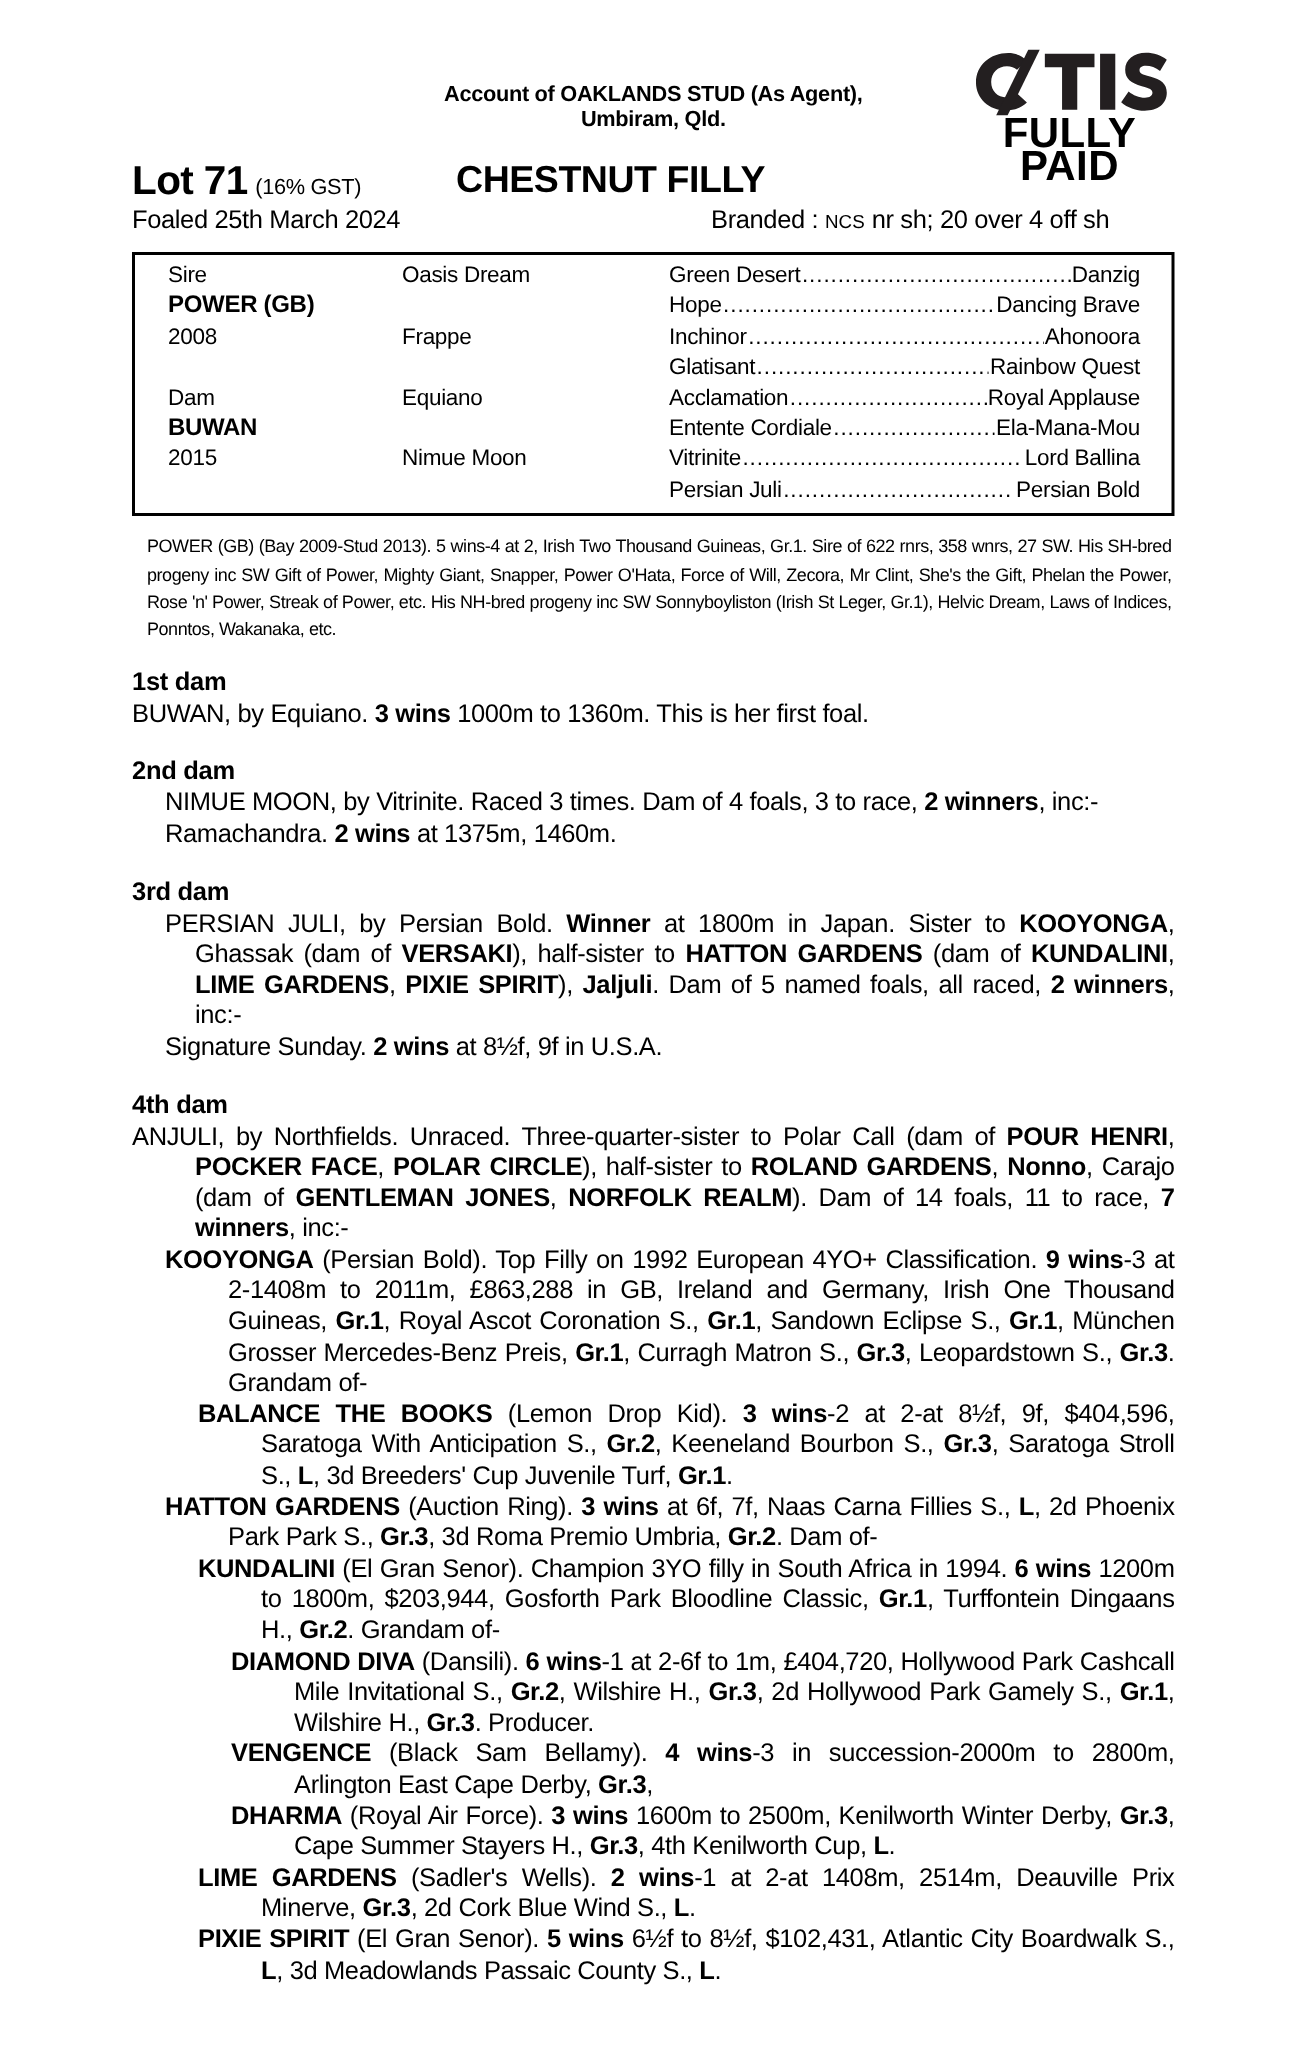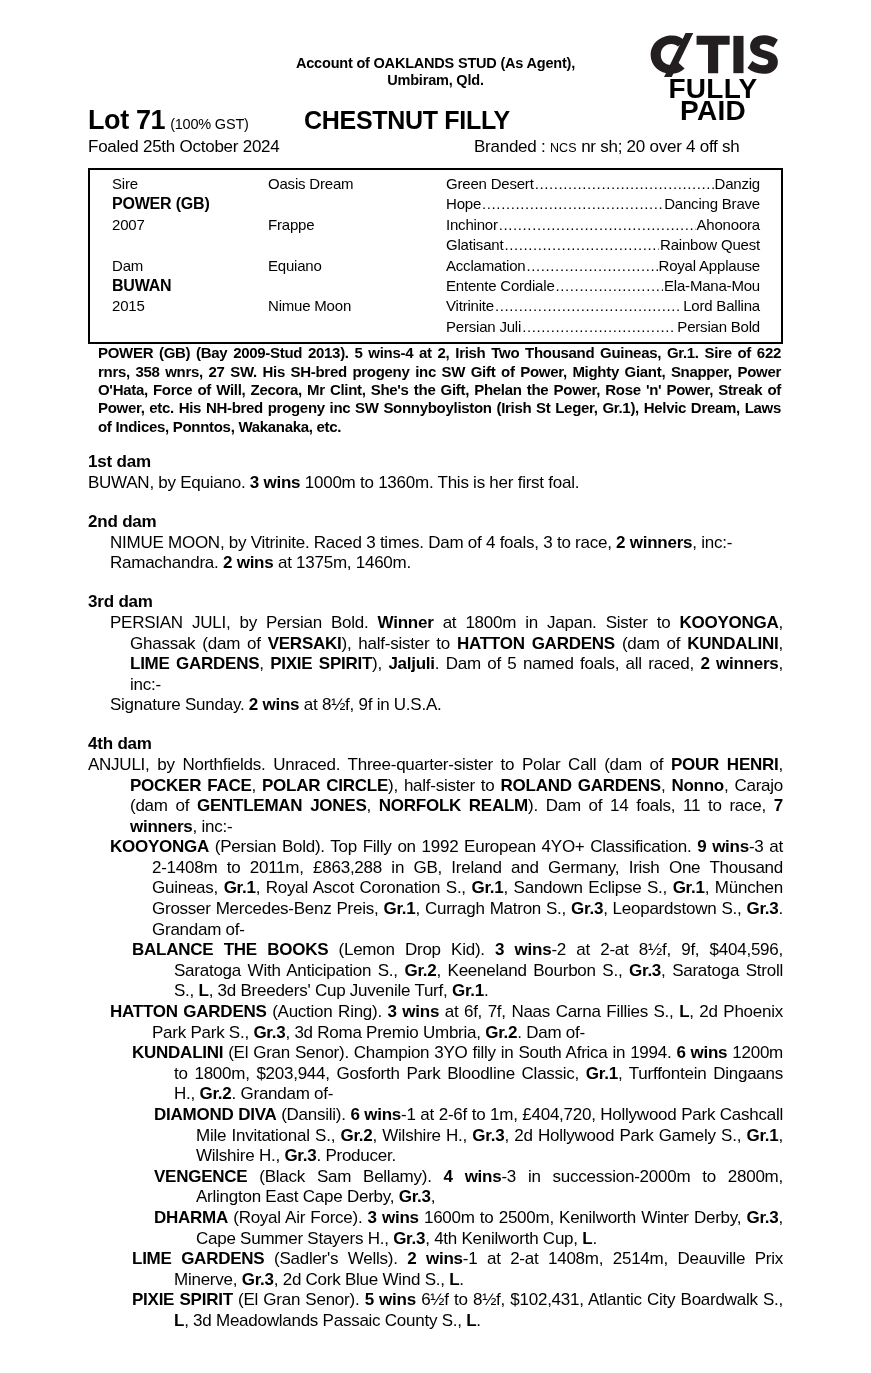--- a/index.html
+++ b/index.html
@@ -141,22 +141,23 @@
     flex: 1 1 auto;
     overflow: hidden;
     white-space: nowrap;
     letter-spacing: 0.6px;
     margin: 0 1px;
   }
   .gp-b { flex: 0 0 auto; }
 
   
   .sire-para {
-    font-weight: bold;
-    font-size: 15px;
+    margin-top: 11px;
+    font-weight: normal;
+    font-size: 12px;
     line-height: 18.4px;
     text-align: justify;
     letter-spacing: -0.3px;
     padding: 0 2px 0 10px;
   }
 
   
   .dam-head {
     font-weight: bold;
     font-size: 17px;
@@ -204,26 +205,26 @@
           <path d="M56 3 L56 12.4 L68 12.4 L68 42 L78.6 42 L78.6 12.4 L90.6 12.4 L90.6 3 Z"></path>
           <path d="M94.5 3 L105.1 3 L105.1 42 L94.5 42 Z"></path>
           <path d="M126.5 2.3 C118 2.3 112 7 112 14.2 C112 20.4 116 23.6 123.6 25.6 C129.3 27.1 131 27.9 131 30.2 C131 32.3 129.1 33.6 125.8 33.6 C121.6 33.6 117.6 31.9 114.4 29.2 L109.2 36.7 C113.5 40.5 119.6 42.7 125.6 42.7 C134.6 42.7 141 38 141 30.2 C141 23.8 137 20.8 129.3 18.8 C123.6 17.3 122 16.5 122 14.4 C122 12.6 123.6 11.4 126.4 11.4 C129.8 11.4 133.3 12.7 136.3 14.9 L141 7.1 C136.9 4 132 2.3 126.5 2.3 Z"></path>
         </g>
       </svg>
       <span class="logo-sub">FULLY PAID</span>
     </div>
   </div>
 
   <div class="lot-line">
-    <span class="lot-no">Lot 71</span><span class="gst">(100% GST)</span>
+    <span class="lot-no">Lot 71</span><span class="gst">(16% GST)</span>
     <span class="colour-sex">CHESTNUT FILLY</span>
   </div>
 
   <div class="sub-line">
-    <span>Foaled 25th October 2024</span>
+    <span>Foaled 25th March 2024</span>
     <span class="branded"><span>Branded : </span><span class="smallcaps">NCS</span><span> nr sh; 20 over 4 off sh</span></span>
   </div>
 
   <div class="ped" id="ped-table">
       <div class="ped-row">
         <div class="c1">Sire</div>
         <div class="c2">Oasis Dream</div>
         <div class="c3">
           <span class="gp-a">Green Desert</span>
           <span class="gp-dots">..........................................................................................</span>
@@ -233,21 +234,21 @@
       <div class="ped-row">
         <div class="c1 bold">POWER (GB)</div>
         <div class="c2"></div>
         <div class="c3">
           <span class="gp-a">Hope</span>
           <span class="gp-dots">..........................................................................................</span>
           <span class="gp-b">Dancing Brave</span>
         </div>
       </div>
       <div class="ped-row">
-        <div class="c1">2007</div>
+        <div class="c1">2008</div>
         <div class="c2">Frappe</div>
         <div class="c3">
           <span class="gp-a">Inchinor </span>
           <span class="gp-dots">..........................................................................................</span>
           <span class="gp-b">Ahonoora</span>
         </div>
       </div>
       <div class="ped-row">
         <div class="c1"></div>
         <div class="c2"></div>

